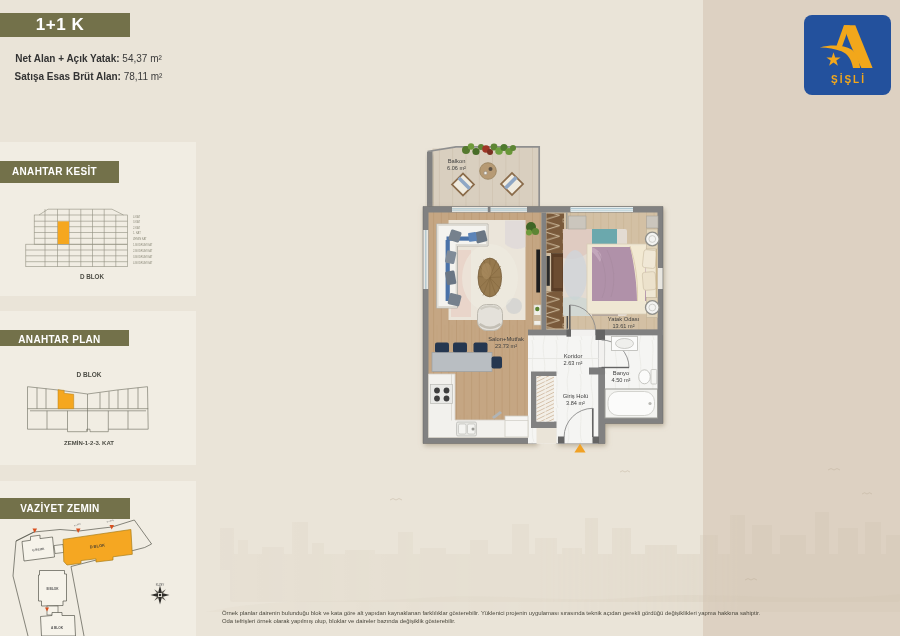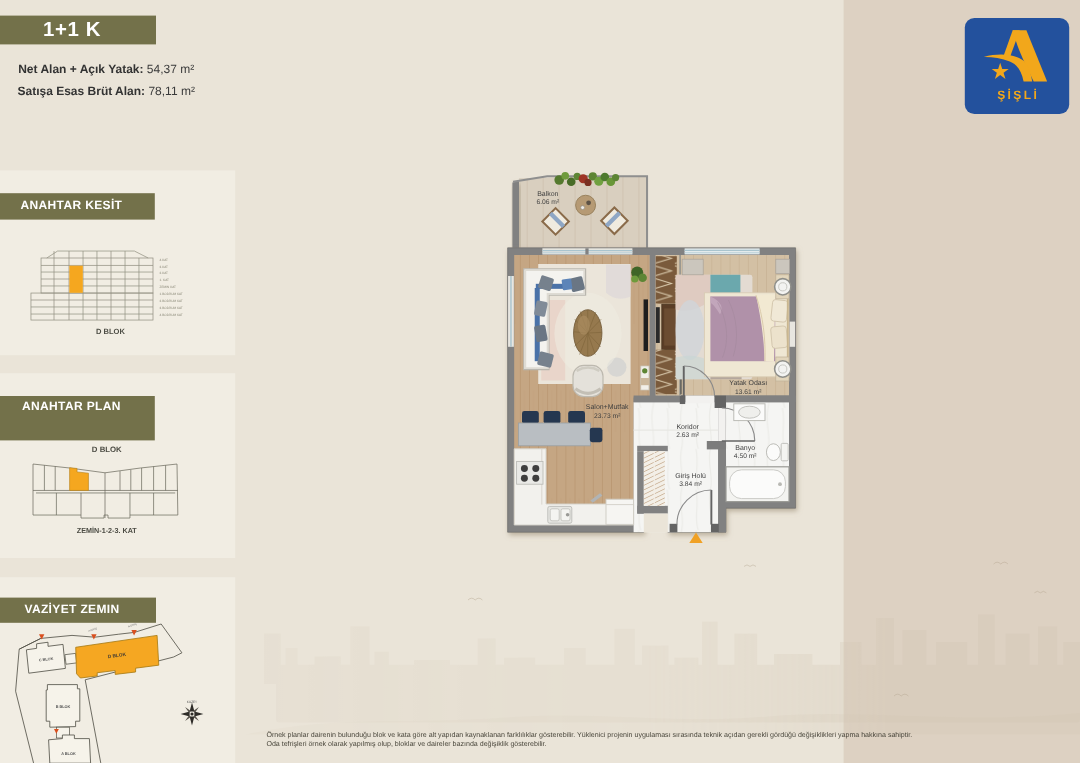--- a/index.html
+++ b/index.html
@@ -3,22 +3,22 @@
 <style>
 html,body{margin:0;padding:0}
 body{width:900px;height:636px;position:relative;overflow:hidden;background:#eae4d8;font-family:"Liberation Sans",sans-serif}
 #rightcol{position:absolute;left:703px;top:0;width:197px;height:636px;background:#ddd1c2}
 .panel{position:absolute;left:0;width:196px;background:#f1ede3}
 #p1{top:142px;height:154px}
 #p2{top:311px;height:154px}
 #p3{top:481px;height:155px}
 .obar{position:absolute;left:0;background:#73714a;color:#fff;font-weight:bold;text-align:center;box-sizing:border-box}
 #bar0{top:13px;width:130px;height:24px;font-size:17px;line-height:24px;padding-right:10px;letter-spacing:.5px}
-#bar1{top:161px;width:129px;height:22px;font-size:10px;line-height:22px;padding-right:10px;letter-spacing:.3px}
-#bar2{top:330px;width:129px;height:37px;font-size:10px;line-height:20px;padding-right:10px;letter-spacing:.3px}
+#bar1{top:161px;width:119px;height:22px;font-size:10px;line-height:22px;padding-right:10px;letter-spacing:.3px}
+#bar2{top:330px;width:129px;height:16px;font-size:10px;line-height:20px;padding-right:10px;letter-spacing:.3px}
 #bar3{top:498px;width:130px;height:21px;font-size:10px;line-height:21px;padding-right:10px;letter-spacing:.3px}
 #info{position:absolute;left:0;top:50px;width:177px;text-align:center;color:#3b3b3b;font-size:10px;line-height:17.5px;white-space:nowrap}
 #info b{color:#333}
 #disc{position:absolute;left:222px;top:610px;width:600px;color:#4a473c;font-size:5.9px;line-height:7.6px;white-space:nowrap}
 .svgabs{position:absolute;left:0;top:0}
 </style></head>
 <body>
 <div id="rightcol"></div>
 <svg id="mainsvg" class="svgabs" width="900" height="636" viewBox="0 0 900 636">
   <defs>

